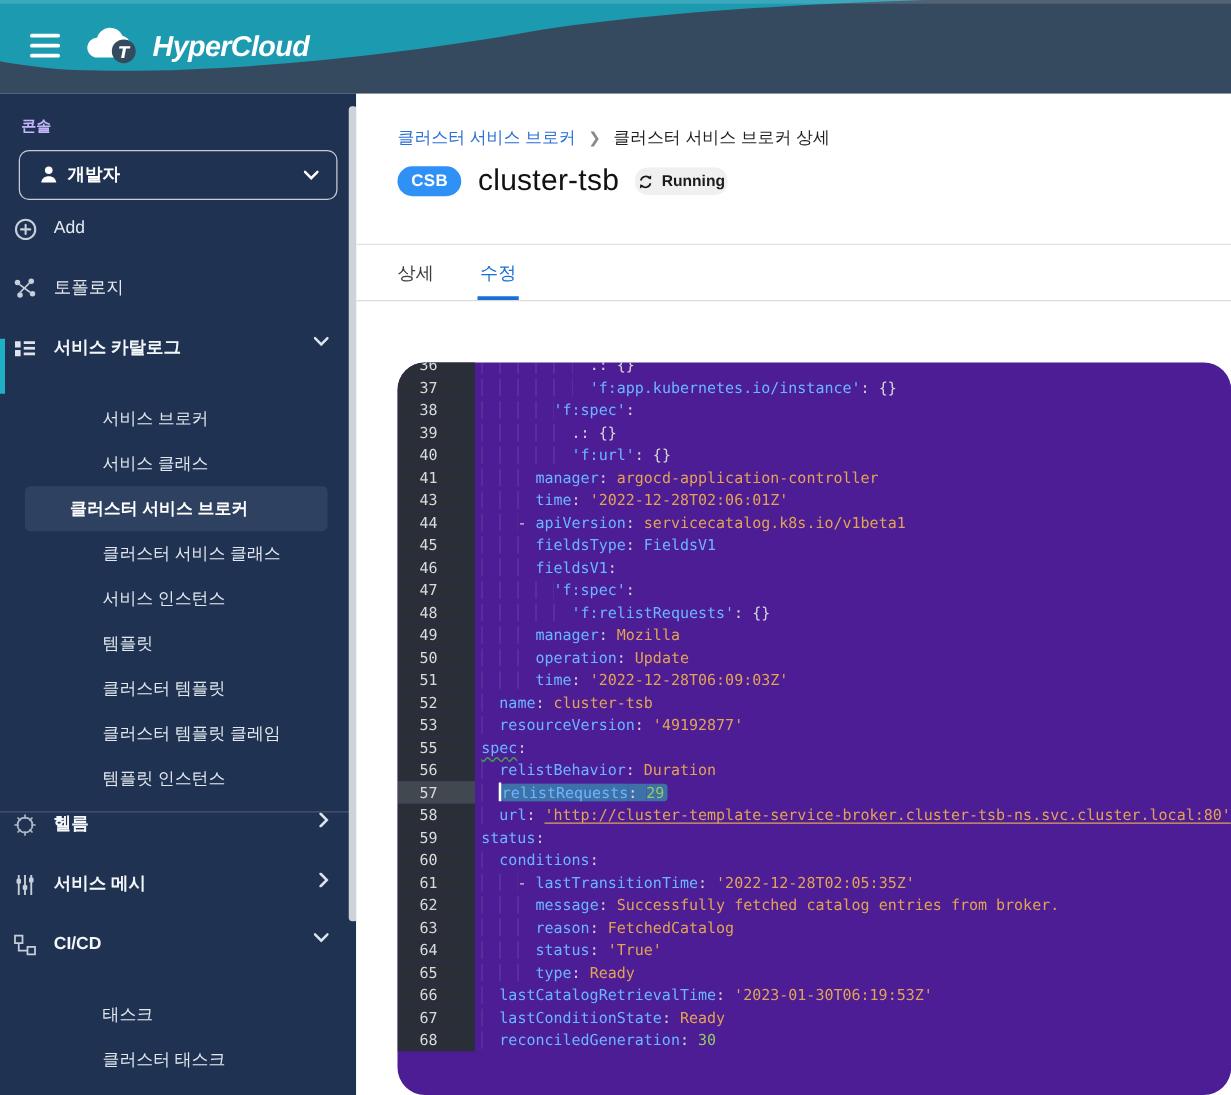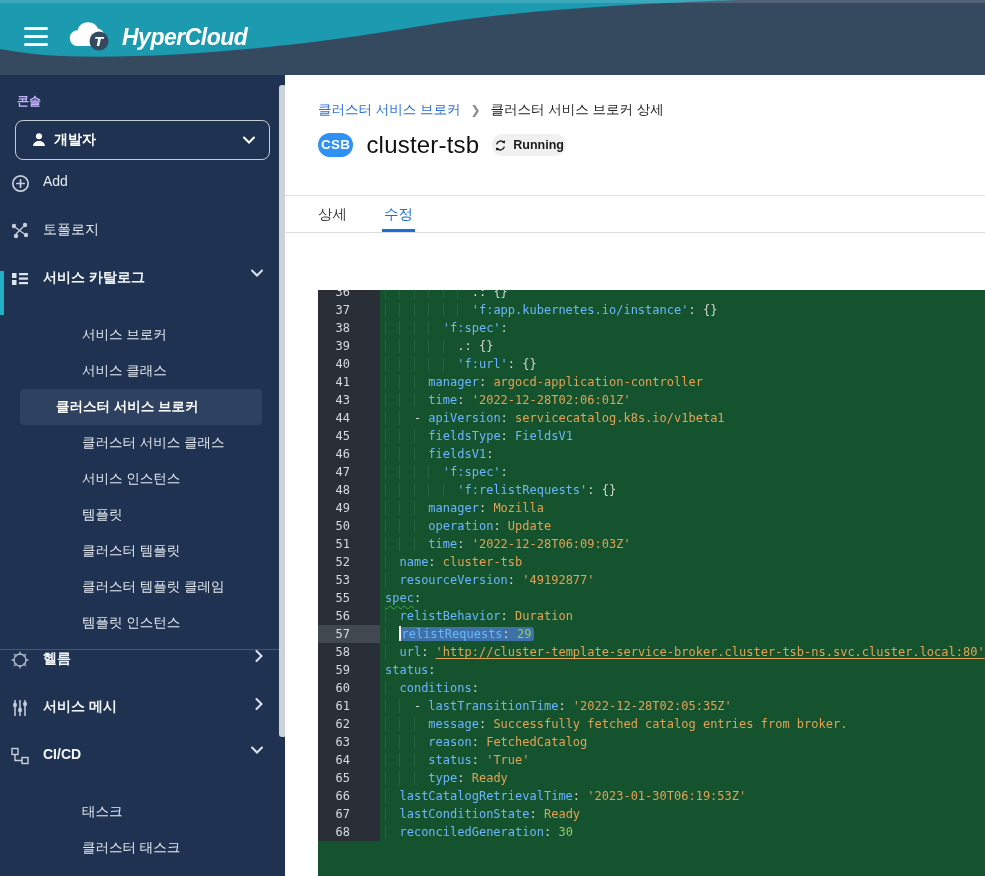--- a/index.html
+++ b/index.html
@@ -32,31 +32,31 @@
   .sb-divider { height:1px; background:rgba(255,255,255,.18); margin:8px 0 0 0; }
   #sb-scrollthumb { position:absolute; top:10px; right:-1px; width:7px; height:652px; background:#CED3DA; border-radius:3px; }
 
   
   #main { position:absolute; top:75px; left:285px; width:700px; height:801px; background:#fff; }
   #breadcrumb { position:absolute; top:26px; left:33px; font-size:13.5px; display:flex; align-items:center; gap:10px; }
   #breadcrumb .bc-link { color:#2A6FD8; cursor:pointer; }
   #breadcrumb .bc-sep { color:#8a8a8a; font-size:12px; }
   #breadcrumb .bc-cur { color:#1f1f1f; }
   #titlerow { position:absolute; top:56px; left:33px; display:flex; align-items:center; gap:13px; }
-  .kind-badge { background:#2F90F5; color:#fff; font-size:13.5px; font-weight:bold; border-radius:14px; padding:4px 3px 5px; letter-spacing:.3px; }
+  .kind-badge { background:#2F90F5; color:#fff; font-size:13.5px; font-weight:bold; border-radius:14px; padding:4px 11px 5px; letter-spacing:.3px; }
   .res-name { font-size:24px; color:#111; font-weight:500; letter-spacing:.2px; }
   .status-badge { background:#F0F0F0; border-radius:10px; padding:4px 2px; display:flex; align-items:center; gap:6px; }
   .status-badge .st-label { font-size:12.5px; font-weight:bold; color:#1b1b1b; }
-  #tabbar { position:absolute; top:120px; left:0; width:100%; height:38px; border-top:1px solid #E2E2E2; border-bottom:1px solid #DCDCDC; display:flex; padding-left:33px; gap:37px; }
+  #tabbar { position:absolute; top:120px; left:0; width:100%; height:46px; border-top:1px solid #E2E2E2; border-bottom:1px solid #DCDCDC; display:flex; padding-left:33px; gap:37px; }
   .tab { position:relative; display:flex; align-items:center; font-size:14.5px; color:#3c3c3c; cursor:pointer; }
   .tab.active { color:#1A6FD4; }
   .tab.active::after { content:""; position:absolute; left:-2px; right:-2px; bottom:0; height:3px; background:#1A6FD4; }
 
   
-  #editor { position:absolute; top:215px; left:33px; right:0; bottom:0; background:#14532d; overflow:hidden; }
+  #editor { position:absolute; top:215px; left:33px; right:0; bottom:0; background:#4c1d95; overflow:hidden;border-radius:22px; }
   #code-lines { margin-top:-7px; }
   .cl { height:18px; white-space:pre; font-family:"DejaVu Sans Mono","Liberation Mono",monospace; font-size:12px; line-height:18px; }
   .ln { display:inline-block; width:62px; height:18px; background:#2A2F37; color:#D7DBE0; text-align:right; padding-right:30px; vertical-align:top; }
   .ln.lnhl { background:#424850; }
   .lc { padding-left:5px; color:#D6D6D6; }
   .sp  { background:repeating-linear-gradient(to right, rgba(255,255,255,.08) 0 1px, transparent 1px 14.449px); }
   .key { color:#6CB6FF; }
   .typ { color:#6CB6FF; }
   .str { color:#E2A356; }
   .num { color:#95C964; }

